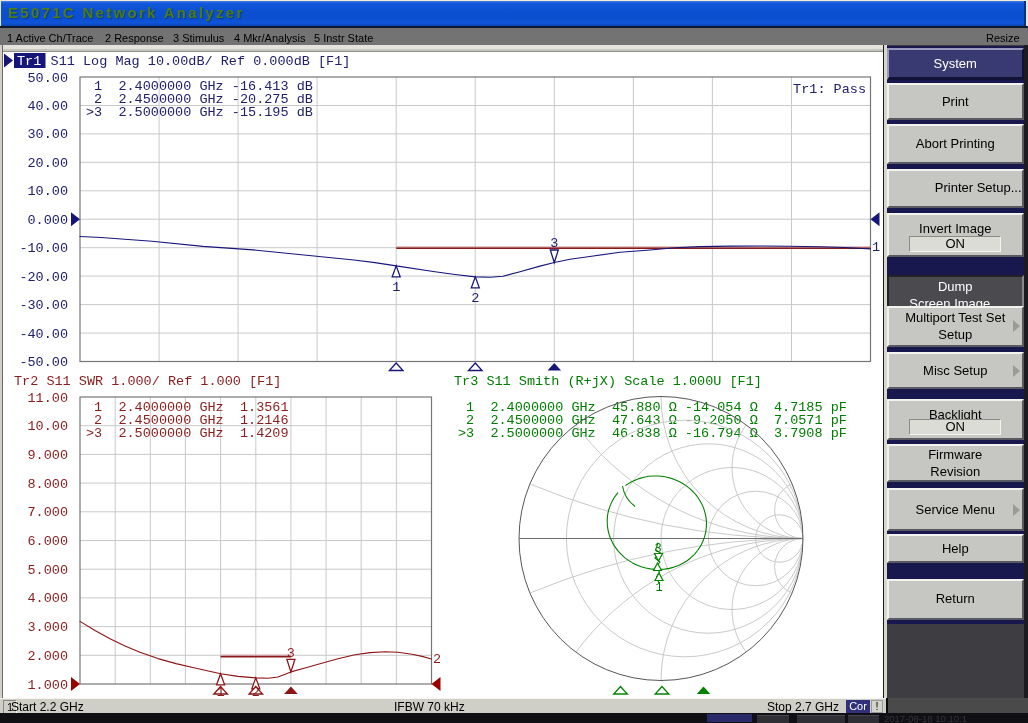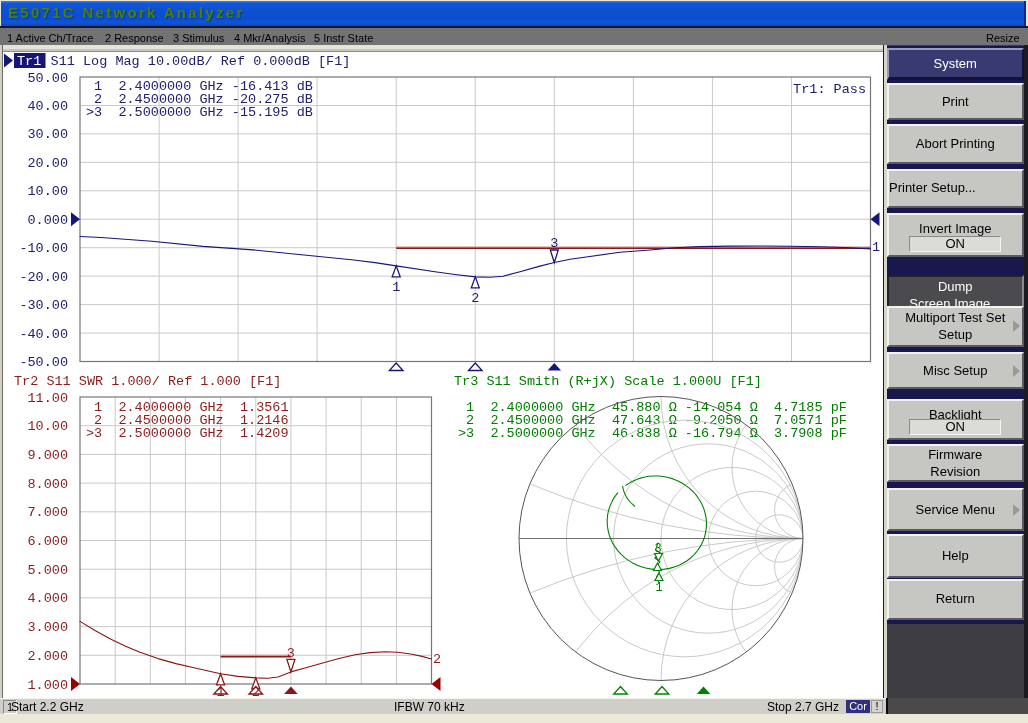--- a/index.html
+++ b/index.html
@@ -37,21 +37,21 @@
 <div style="position:absolute;left:887px;top:48.0px;width:136.5px;height:32.0px;background:#3a3a72;color:#fff;border-top:2px solid #9a9ac0;border-left:2px solid #9a9ac0;border-bottom:3px solid #121238;border-right:2px solid #121238;box-sizing:border-box;font-size:13px;">
       <div style="position:absolute;top:50%;left:0;right:0;transform:translateY(-50%);text-align:center;line-height:16.5px;">System</div>
     </div>
 <div style="position:absolute;left:887px;top:83.0px;width:136.5px;height:37.0px;background:#c6c6c2;color:#000;border-top:2px solid #f2f2ee;border-left:2px solid #f2f2ee;border-bottom:2px solid #595960;border-right:2px solid #595960;box-sizing:border-box;font-size:13px;">
       <div style="position:absolute;top:50%;left:0;right:0;transform:translateY(-50%);text-align:center;line-height:16.5px;">Print</div>
     </div>
 <div style="position:absolute;left:887px;top:124.0px;width:136.5px;height:39.5px;background:#c6c6c2;color:#000;border-top:2px solid #f2f2ee;border-left:2px solid #f2f2ee;border-bottom:2px solid #595960;border-right:2px solid #595960;box-sizing:border-box;font-size:13px;text-decoration:underline;">
       <div style="position:absolute;top:50%;left:0;right:0;transform:translateY(-50%);text-align:center;line-height:16.5px;">Abort Printing</div>
     </div>
 <div style="position:absolute;left:887px;top:168.5px;width:136.5px;height:39.0px;background:#c6c6c2;color:#000;border-top:2px solid #f2f2ee;border-left:2px solid #f2f2ee;border-bottom:2px solid #595960;border-right:2px solid #595960;box-sizing:border-box;font-size:13px;">
-      <div style="position:absolute;top:50%;left:0;right:0;transform:translateY(-50%);text-align:left;line-height:16.5px;">Printer Setup...</div>
+      <div style="position:absolute;top:50%;left:0;right:0;transform:translateY(-50%);text-align:right;line-height:16.5px;">Printer Setup...</div>
     </div>
 <div style="position:absolute;left:887px;top:212.5px;width:136.5px;height:44.0px;background:#c6c6c2;color:#000;border-top:2px solid #f2f2ee;border-left:2px solid #f2f2ee;border-bottom:2px solid #595960;border-right:2px solid #595960;box-sizing:border-box;font-size:13px;">
       <div style="position:absolute;top:7px;left:0;right:0;text-align:center;line-height:14px;">Invert Image</div>
       <div style="position:absolute;left:50%;transform:translateX(-50%);bottom:3px;width:90px;height:14px;background:#dcdcd6;border:1px solid #8a8a86;border-bottom-color:#f4f4f0;border-right-color:#f4f4f0;font-size:13px;line-height:14px;text-align:center;">ON</div>
     </div>
 <div style="position:absolute;left:887px;top:261.5px;width:136.5px;height:41.5px;background:#4b4b4f;color:#fff;border-top:2px solid #232327;border-left:2px solid #232327;border-bottom:2px solid #8a8a8e;border-right:2px solid #8a8a8e;box-sizing:border-box;font-size:13px;margin-top:13px;">
       <div style="position:absolute;top:50%;left:0;right:0;transform:translateY(-50%);text-align:center;line-height:16.5px;">Dump<br>Screen Image...</div>
     </div>
 <div style="position:absolute;left:887px;top:352.0px;width:136.5px;height:37.0px;background:#c6c6c2;color:#000;border-top:2px solid #f2f2ee;border-left:2px solid #f2f2ee;border-bottom:2px solid #595960;border-right:2px solid #595960;box-sizing:border-box;font-size:13px;">
       <div style="position:absolute;top:50%;left:0;right:0;transform:translateY(-50%);text-align:center;line-height:16.5px;">Misc Setup</div>
@@ -65,21 +65,21 @@
       <div style="position:absolute;top:7px;left:0;right:0;text-align:center;line-height:14px;">Backlight</div>
       <div style="position:absolute;left:50%;transform:translateX(-50%);bottom:3px;width:90px;height:14px;background:#dcdcd6;border:1px solid #8a8a86;border-bottom-color:#f4f4f0;border-right-color:#f4f4f0;font-size:13px;line-height:14px;text-align:center;">ON</div>
     </div>
 <div style="position:absolute;left:887px;top:444.0px;width:136.5px;height:38.0px;background:#c6c6c2;color:#000;border-top:2px solid #f2f2ee;border-left:2px solid #f2f2ee;border-bottom:2px solid #595960;border-right:2px solid #595960;box-sizing:border-box;font-size:13px;">
       <div style="position:absolute;top:50%;left:0;right:0;transform:translateY(-50%);text-align:center;line-height:16.5px;">Firmware<br>Revision</div>
     </div>
 <div style="position:absolute;left:887px;top:488.0px;width:136.5px;height:43.0px;background:#c6c6c2;color:#000;border-top:2px solid #f2f2ee;border-left:2px solid #f2f2ee;border-bottom:2px solid #595960;border-right:2px solid #595960;box-sizing:border-box;font-size:13px;">
       <div style="position:absolute;top:50%;left:0;right:0;transform:translateY(-50%);text-align:center;line-height:16.5px;">Service Menu</div>
       <div style="position:absolute;right:2px;top:50%;transform:translateY(-50%);width:0;height:0;border-left:7px solid #9a9a96;border-top:6px solid transparent;border-bottom:6px solid transparent;"></div>
     </div>
-<div style="position:absolute;left:887px;top:534.0px;width:136.5px;height:44px;background:#c6c6c2;color:#000;border-top:2px solid #f2f2ee;border-left:2px solid #f2f2ee;border-bottom:2px solid #595960;border-right:2px solid #595960;box-sizing:border-box;font-size:13px;">
+<div style="position:absolute;left:887px;top:534.0px;width:136.5px;height:29px;background:#c6c6c2;color:#000;border-top:2px solid #f2f2ee;border-left:2px solid #f2f2ee;border-bottom:2px solid #595960;border-right:2px solid #595960;box-sizing:border-box;font-size:13px;">
       <div style="position:absolute;top:50%;left:0;right:0;transform:translateY(-50%);text-align:center;line-height:16.5px;">Help</div>
     </div>
 <div style="position:absolute;left:887px;top:579.0px;width:136.5px;height:40.5px;background:#c6c6c2;color:#000;border-top:2px solid #f2f2ee;border-left:2px solid #f2f2ee;border-bottom:2px solid #595960;border-right:2px solid #595960;box-sizing:border-box;font-size:13px;">
       <div style="position:absolute;top:50%;left:0;right:0;transform:translateY(-50%);text-align:center;line-height:16.5px;">Return</div>
     </div>
 
 <svg class="abs" style="left:0;top:0;" width="1028" height="723" viewBox="0 0 1028 723">
 <line x1="159.1" y1="77.0" x2="159.1" y2="361.5" stroke="#c9c9c9" stroke-width="1"></line>
 <line x1="238.1" y1="77.0" x2="238.1" y2="361.5" stroke="#c9c9c9" stroke-width="1"></line>
 <line x1="317.1" y1="77.0" x2="317.1" y2="361.5" stroke="#c9c9c9" stroke-width="1"></line>
@@ -226,14 +226,21 @@
   <div class="abs" style="left:3px;top:1px;width:12px;height:12px;border:1px solid #888;border-bottom-color:#fff;border-right-color:#fff;font-size:11px;line-height:12px;text-align:center;">1</div>
   <span class="abs" style="left:11px;top:1px;">Start 2.2 GHz</span>
   <span class="abs" style="left:394px;top:1px;">IFBW 70 kHz</span>
   <span class="abs" style="left:767px;top:1px;">Stop 2.7 GHz</span>
   <div class="abs" style="left:846px;top:0.5px;width:24px;height:13px;background:#30307c;color:#fff;font-size:11px;line-height:13px;text-align:center;">Cor</div>
   <div class="abs" style="left:871px;top:0.5px;width:12px;height:13px;background:#d4d4cc;border:1px solid #999;box-sizing:border-box;font-size:11px;line-height:11px;text-align:center;">!</div>
 </div>
 <div class="abs" style="left:886px;top:698px;width:2px;height:16px;background:#0a0a0a;"></div>
 <div class="abs" style="left:888px;top:698px;width:140px;height:16px;background:#4a4a4a;"></div>
 
+<div class="abs" style="left:0;top:713px;width:1028px;height:10px;background:#101014;">
+  <div class="abs" style="left:707px;top:1px;width:45px;height:8px;background:#2a2a6a;"></div>
+  <div class="abs" style="left:757px;top:2px;width:32px;height:8px;background:#2e2e34;border-top:1px solid #46464e;"></div>
+  <div class="abs" style="left:797px;top:2px;width:48px;height:8px;background:#2e2e34;border-top:1px solid #46464e;"></div>
+  <div class="abs" style="left:848px;top:2px;width:31px;height:8px;background:#2e2e34;border-top:1px solid #46464e;"></div>
+  <div class="abs" style="left:884px;top:1px;width:144px;height:8px;color:#33333d;font-size:9.5px;line-height:9px;white-space:nowrap;">2017-08-18 10:10:1</div>
+</div>
 
 </div>
 
 </body></html>

